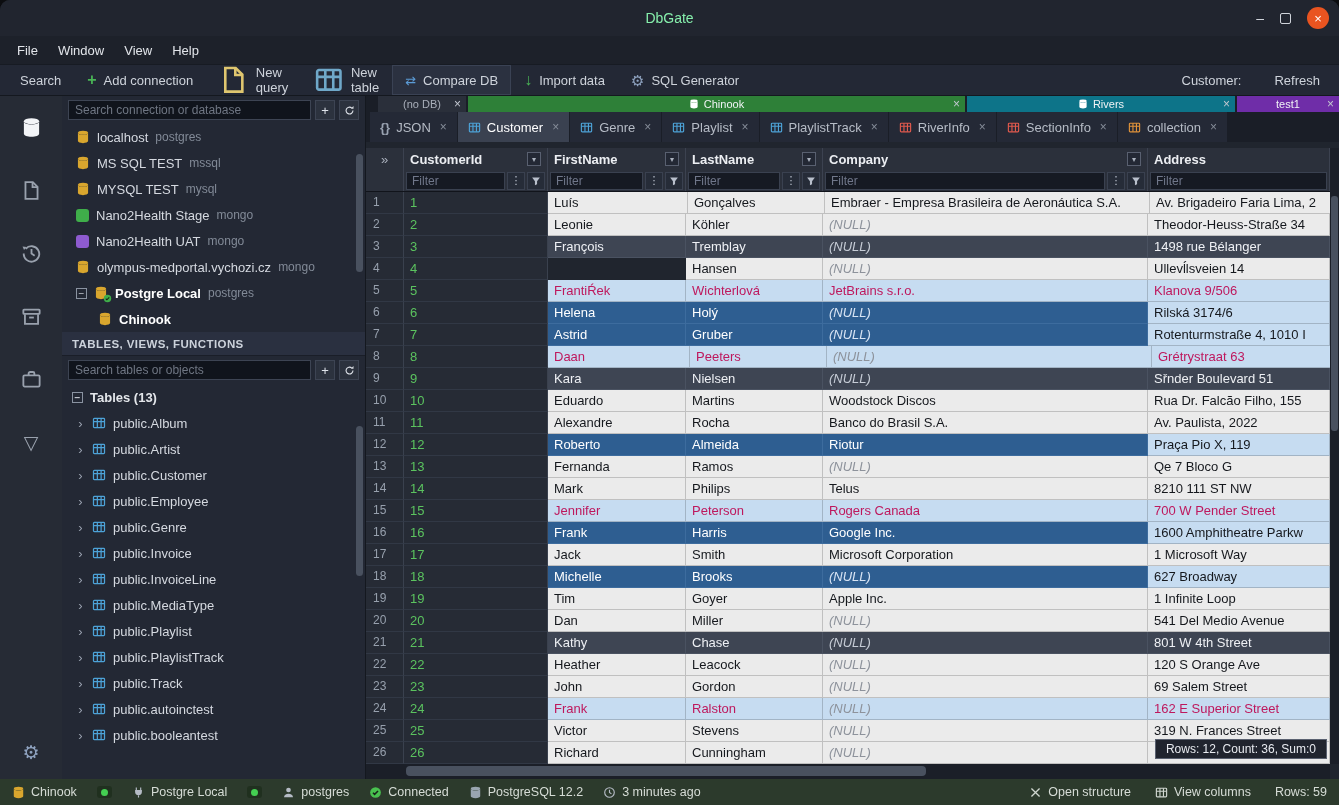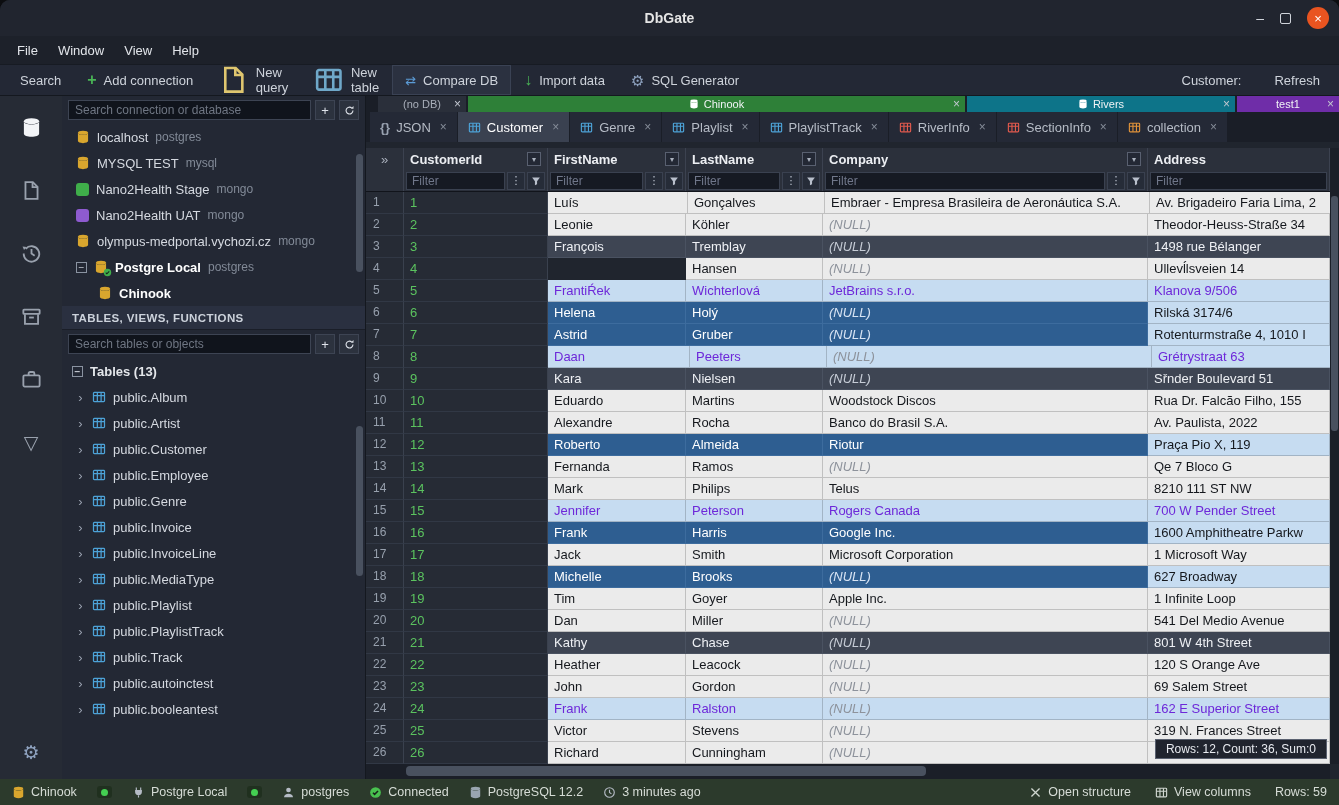--- a/index.html
+++ b/index.html
@@ -1,20 +1,20 @@
 <!DOCTYPE html>
 <html><head>
 <meta charset="utf-8">
 <style>
 *{box-sizing:border-box;margin:0;padding:0}
 html,body{background:#0c0d10}
 body{font-family:"Liberation Sans","DejaVu Sans",sans-serif}
 .window{width:1339px;height:805px;border-radius:10px 10px 0 0;overflow:hidden;background:#20252e;display:flex;flex-direction:column;position:relative}
 .titlebar{height:36px;background:#21252f;display:flex;align-items:center;justify-content:center;position:relative;flex:0 0 auto}
-.title{font-size:14px;font-weight:bold;color:#e5e5e5}
+.title{font-size:14px;font-weight:normal;color:#86efac}
 .wcontrols{position:absolute;right:10px;top:0;height:36px;display:flex;align-items:center;gap:16px}
 .wc{color:#cfd3da;font-size:14px}
 .wc.maxi{width:11px;height:11px;border:1.5px solid #cfd3da;border-radius:2px}
 .wc.close{width:22px;height:22px;border-radius:50%;background:#e95420;color:#fff;display:flex;align-items:center;justify-content:center;font-size:13px}
 .menubar{height:28px;background:#1d212a;display:flex;align-items:center;padding:0 8px;gap:2px;flex:0 0 auto}
 .menu-item{padding:3px 9px;font-size:13px;color:#e2e5ea}
 .toolbar{height:32px;background:#232835;border-top:1px solid #171b23;border-bottom:1px solid #14181f;display:flex;align-items:center;flex:0 0 auto}
 #toolbar-left{display:flex;height:100%}
 #toolbar-right{display:flex;height:100%;margin-left:auto;padding-right:6px}
 .tbtn{display:flex;align-items:center;gap:7px;padding:0 13px;font-size:13px;color:#ced3db;height:100%}
@@ -68,21 +68,21 @@
 .ddbox{width:14px;height:14px;border:1px solid #596070;background:#232834;color:#aab1bd;font-size:8px;display:flex;align-items:center;justify-content:center;flex:0 0 auto}
 .gfilter{display:flex;height:22px;background:#2b303b;border-bottom:1px solid #11141b}
 .fcell{display:flex;align-items:center;gap:2px;padding:0 2px;border-right:1px solid #3c4250;flex:0 0 auto;overflow:hidden}
 .finput{flex:1;min-width:0;height:18px;background:#161a23;border:1px solid #3a4150;color:#c6ccd4;font-size:12px;padding:0 5px;outline:none;font-family:inherit}
 .finput::placeholder{color:#70778a}
 .fbox{width:18px;height:18px;background:#262c38;border:1px solid #3a4150;color:#b9c0cc;display:flex;align-items:center;justify-content:center;font-size:11px;flex:0 0 auto}
 .grow{display:flex;height:22px}
 .gc{padding:0 6px;font-size:13px;line-height:21px;white-space:nowrap;overflow:hidden;flex:0 0 auto;border-right:1px solid rgba(0,0,0,.18);border-bottom:1px solid rgba(0,0,0,.18)}
 .st-normal .gc,.st-mixed .gc{background:#ebebeb;color:#15181d}
 .st-dark .gc{background:#3e4553;color:#eef0f4;border-color:#4a5261}
-.st-selected .gc{background:#c6dcf1;color:#6d28d9}
+.st-selected .gc{background:#c6dcf1;color:#be185d}
 .st-mixed .c-first,.st-mixed .c-last,.st-mixed .c-company{background:#2e5e91;color:#fff;border-color:#3d6c9e}
 .st-mixed .c-address{background:#c6dcf1;color:#15181d}
 .gc.nullv{font-style:italic}
 .st-normal .gc.nullv,.st-selected .gc.nullv{color:#8d929b}
 .st-dark .gc.nullv{color:#c6ccd6}
 .st-mixed .gc.nullv{color:#d8e4f4}
 .gc.num{width:38px;background:#262b35;color:#97a0ad;font-size:12px;border-right:1px solid #3a414e;border-bottom:1px solid #313845;padding-left:7px}
 .gc.cid{background:#262b35;color:#5bc35f;border-right:1px solid #3a414e;border-bottom:1px solid #313845}
 .vscroll{position:absolute;top:6px;right:0;bottom:15px;width:9px;background:#1b1f28}
 .vscroll .thumb{position:absolute;top:48px;left:1px;width:7px;height:235px;border-radius:3px;background:#49515f}
@@ -308,20 +308,29 @@
             </span>
             <span class="tname">localhost</span>
             <span class="teng">postgres</span>
           </div>
           <div class="trow">
             <span class="iwrap">
               <svg viewBox="0 0 16 16" class="ic" style="color: rgb(217, 166, 46);">
                 <use href="#i-db"></use>
               </svg>
             </span>
+            <span class="tname">MS SQL TEST</span>
+            <span class="teng">mssql</span>
+          </div>
+          <div class="trow">
+            <span class="iwrap">
+              <svg viewBox="0 0 16 16" class="ic" style="color: rgb(217, 166, 46);">
+                <use href="#i-db"></use>
+              </svg>
+            </span>
             <span class="tname">MYSQL TEST</span>
             <span class="teng">mysql</span>
           </div>
           <div class="trow">
             <span class="iwrap">
               <span class="sqicon" style="background: rgb(63, 174, 74);"></span>
             </span>
             <span class="tname">Nano2Health Stage</span>
             <span class="teng">mongo</span>
           </div>

